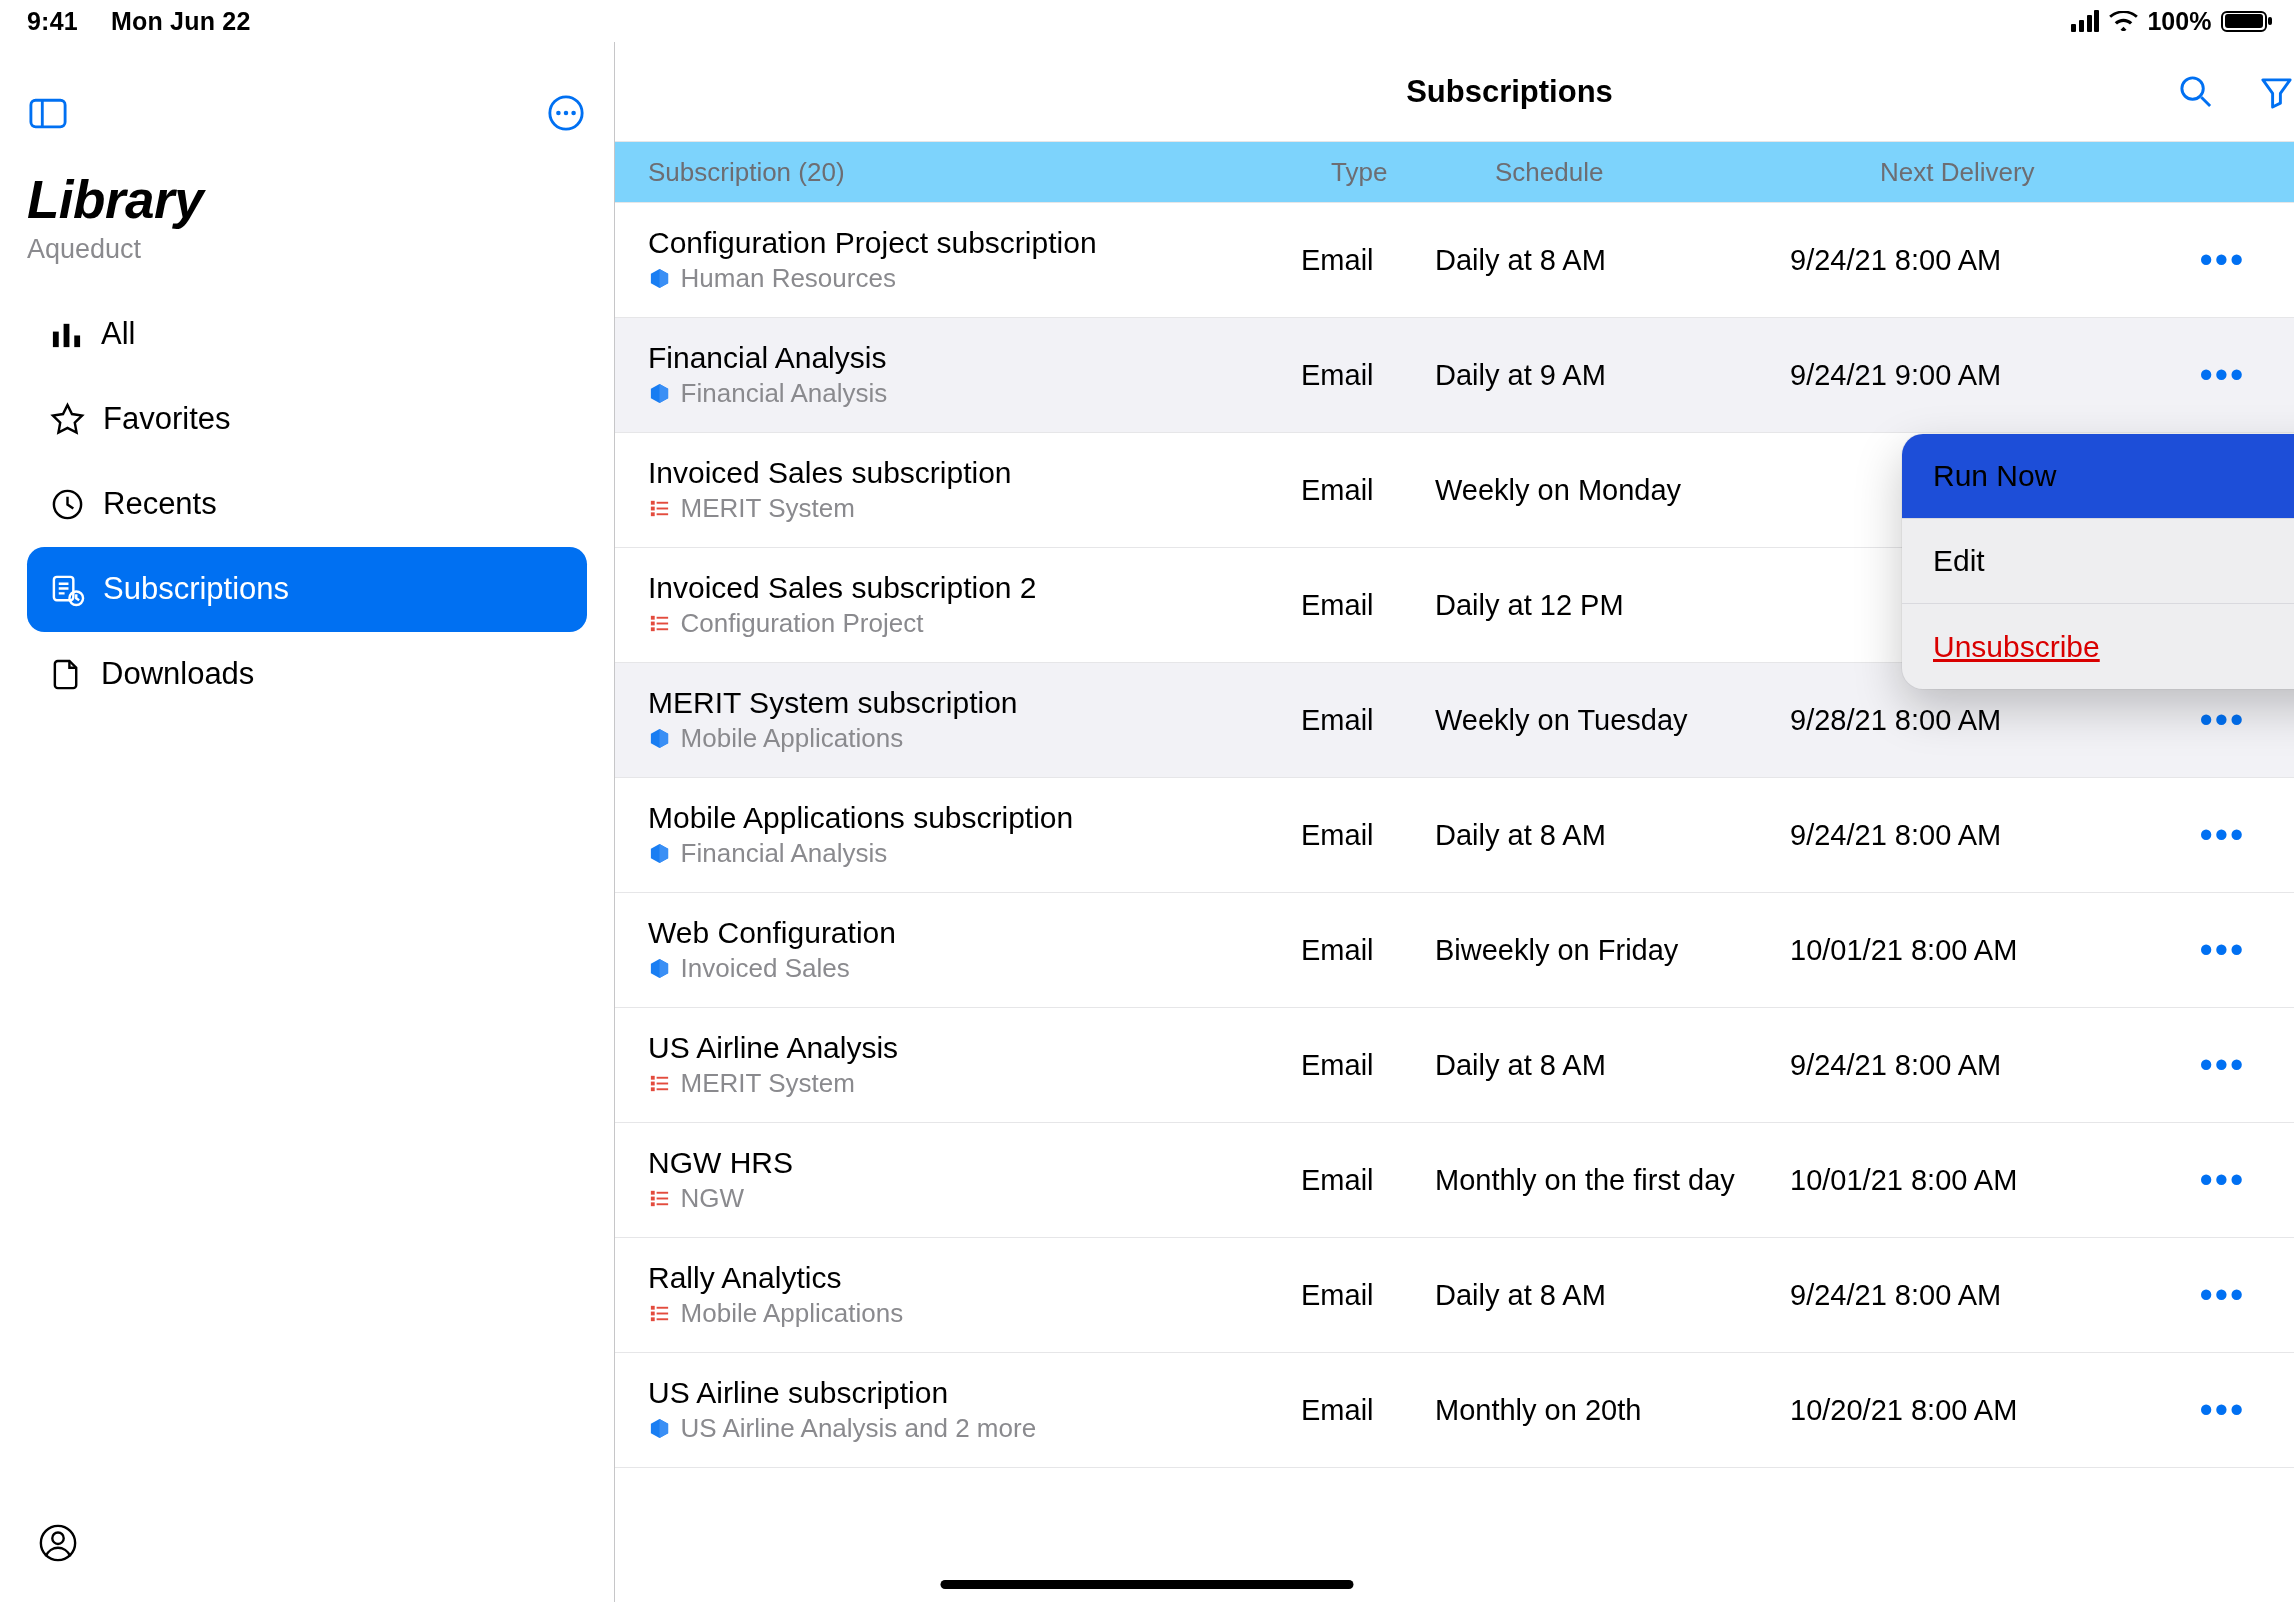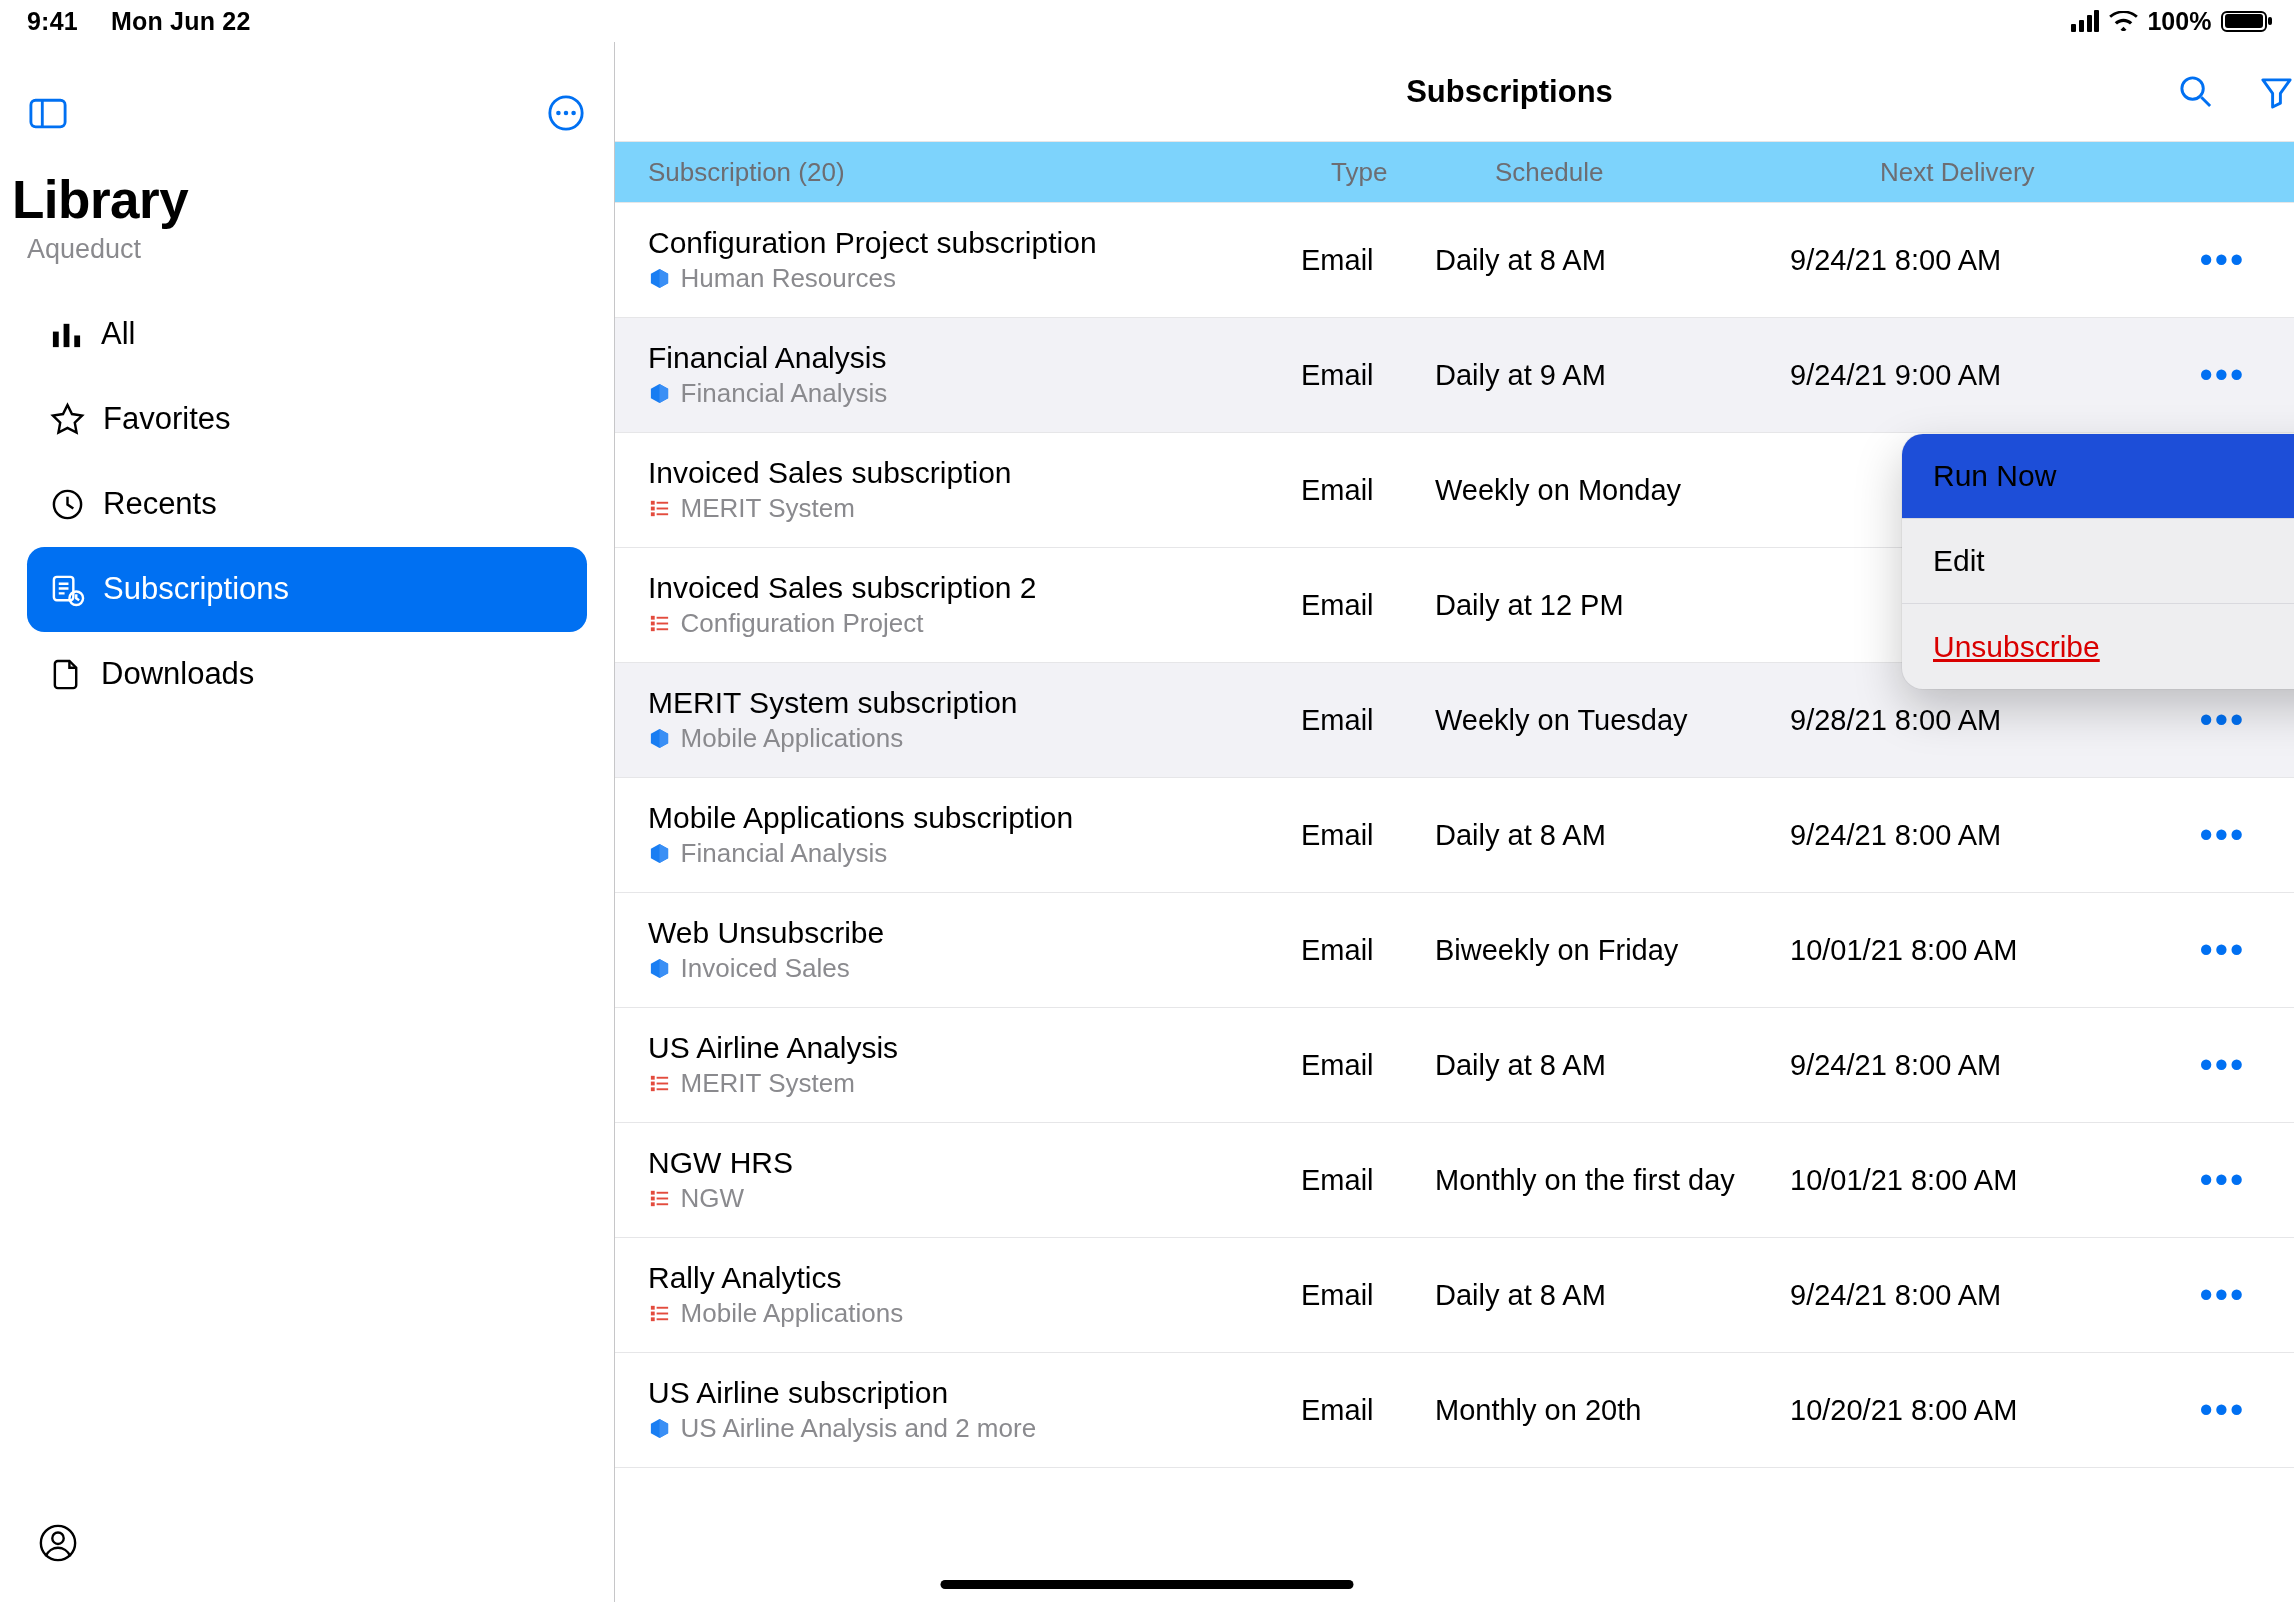--- a/index.html
+++ b/index.html
@@ -20,21 +20,21 @@
 
     
     .app { position: absolute; top: 42px; left: 0; right: 0; bottom: 0; display: flex; }
     .sidebar { width: 615px; flex: none; border-right: 1px solid #c6c6c8; display: flex; flex-direction: column; background:#fff;}
     .main { flex: 1; display: flex; flex-direction: column; position: relative; background:#fff;}
 
     
     .sidebar-top { padding: 50px 27px 0 27px; display: flex; align-items: center; }
     .sidebar-top .spacer { flex: 1; }
     .icon-btn { width: 42px; height: 42px; display: flex; align-items: center; justify-content: center; color: #0070f2; cursor: pointer; }
-    .sidebar-title { padding: 35px 27px 0 12px; }
+    .sidebar-title { padding: 35px 27px 0 27px; font-style: italic; }
     .sidebar-title h1 { font-size: 53px; font-weight: 700; letter-spacing: -0.5px; }
     .sidebar-subtitle { padding: 3.8px 27px 21px 27px; font-size: 27px; color: #8a8a8e; }
     .nav { padding: 5.8px 27px; }
     .nav-item { display: flex; align-items: center; height: 85px; border-radius: 17.3px; padding: 0 23px; gap: 18px; cursor: pointer; }
     .nav-item .lbl { font-size: 31px; color: #000; }
     .nav-item.selected { background: #0070f2; }
     .nav-item.selected .lbl { color: #fff; }
     .nav-item.selected svg { color: #fff; }
     .nav-item svg { color: #000; }
     .sidebar .profile { position: absolute; left: 37px; bottom: 38px; }
@@ -319,21 +319,21 @@
           </div>
           <div class="col-type">Email</div>
           <div class="col-sched">Daily at 8 AM</div>
           <div class="col-next">9/24/21 8:00 AM</div>
           <div class="col-act">
             <span class="dots">•••</span>
           </div>
         </div>
         <div class="row">
           <div class="col-sub">
-            <div class="title">Web Unsubscribe</div>
+            <div class="title">Web Configuration</div>
             <div class="sub">
               <svg class="type-icon" viewBox="0 0 24 24" fill="#0070f2">
                 <path d="M12 2l9 5v10l-9 5-9-5V7z" opacity=".9"></path>
                 <path fill="#3a8ff5" d="M12 2v20l9-5V7z"></path>
               </svg>
               <span>Invoiced Sales</span>
             </div>
           </div>
           <div class="col-type">Email</div>
           <div class="col-sched">Biweekly on Friday</div>

